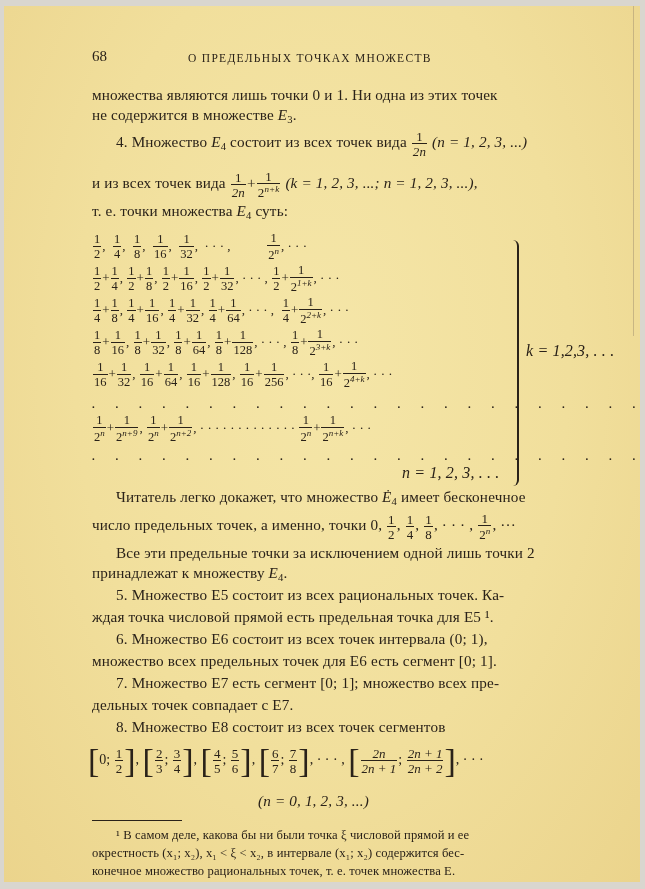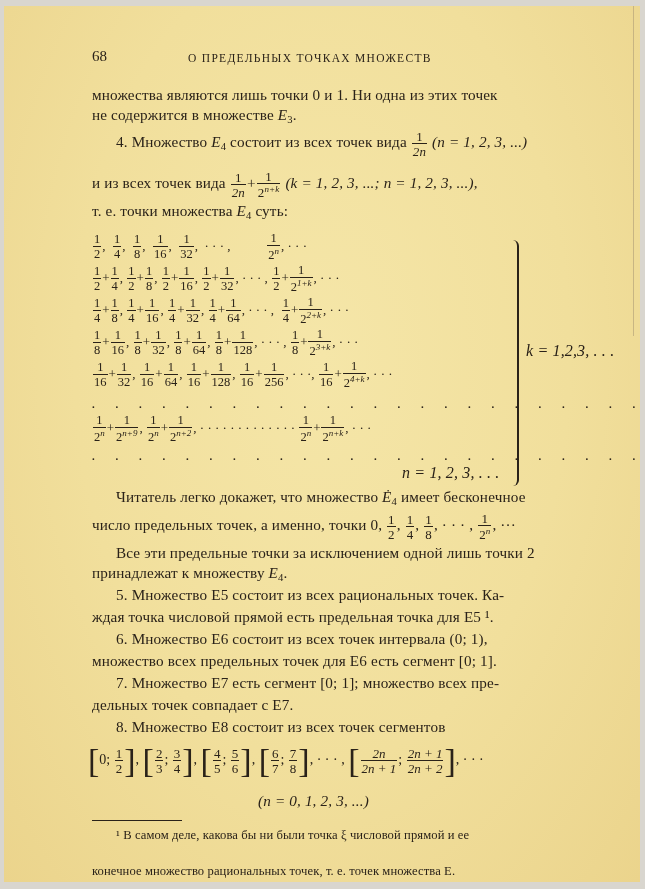--- a/index.html
+++ b/index.html
@@ -345,14 +345,15 @@
         <span class="d i">2n + 2</span>
       </span><span class="bk">]</span>, · · ·
   </div>
   <div class="abs txt i" style="left:254px; top:786px;">(n = 0, 1, 2, 3, ...)</div>
 
   <div class="rule" style="top:814px;"></div>
 
   <div class="abs fn" style="left:112px; top:822px;">
     <span>¹</span> <span>В самом деле, какова бы ни были точка ξ числовой прямой и ее</span>
   </div>
+  <div class="abs fn" style="left:88px; top:840px;">окрестность (x₁; x₂), x₁ &lt; ξ &lt; x₂, в интервале (x₁; x₂) содержится бес-</div>
   <div class="abs fn" style="left:88px; top:858px;">конечное множество рациональных точек, т. е. точек множества E.</div>
 </div>
 
 </body></html>

